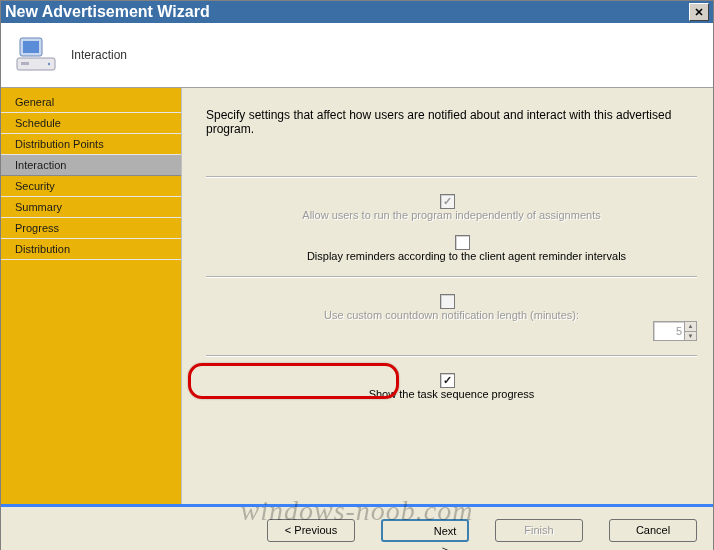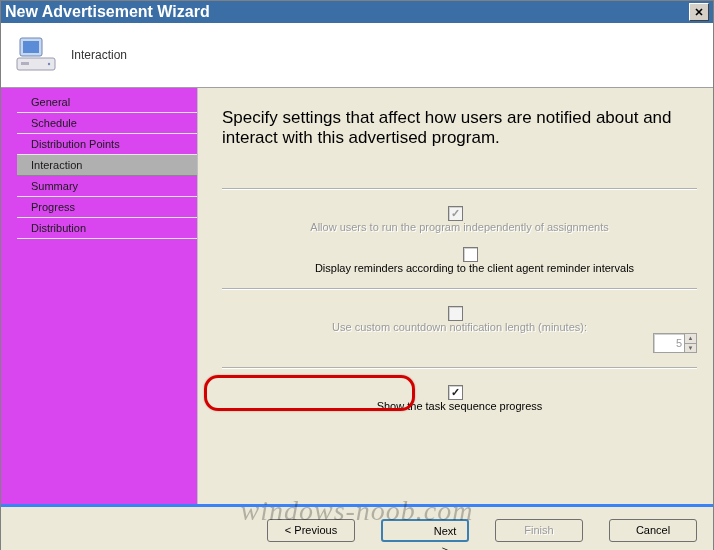--- a/index.html
+++ b/index.html
@@ -3,25 +3,25 @@
 <meta charset="utf-8">
 <style>
   html,body{margin:0;padding:0;font-family:Tahoma,Segoe UI,Arial,sans-serif;font-size:11px;background:#ece9d8;}
   .wizard{width:714px;height:550px;background:#ece9d8;border:1px solid #808080;box-sizing:border-box;position:relative;}
   .titlebar{height:22px;background:linear-gradient(to bottom,#3a6ea5,#3a6ea5);color:#fff;display:flex;align-items:center;padding:0 4px;font-weight:bold;font-size:16px;}
   .titlebar .spacer{flex:1;}
   .titlebar .closebtn{width:18px;height:16px;background:#d4d0c8;border:1px solid #fff;border-right-color:#404040;border-bottom-color:#404040;color:#000;display:flex;align-items:center;justify-content:center;font-family:Arial;font-size:10px;font-weight:bold;cursor:pointer;}
   .header{height:64px;background:#fff;border-bottom:1px solid #a0a0a0;display:flex;align-items:center;padding-left:14px;gap:14px;}
   .header .htitle{font-size:12px;color:#333;}
   .body{display:flex;height:calc(550px - 22px - 64px - 46px - 2px);}
-  .sidebar{width:180px;background:#d946ef;border-right:1px solid #c0c0c0;padding-top:4px;padding-left:16px;}
+  .sidebar{width:180px;background:#eab308;border-right:1px solid #c0c0c0;padding-top:4px;}
   .sidebar .item{padding:4px 10px 4px 14px;font-size:11px;color:#1a1a1a;cursor:pointer;border-bottom:1px solid #e6e6e6;}
   .sidebar .item.selected{background:#b0b0b0;border-bottom:1px solid #888;}
   .content{flex:1;padding:20px 16px 10px 24px;position:relative;}
-  .content .intro{font-size:17px;color:#000;margin-bottom:40px;}
+  .content .intro{font-size:12px;color:#000;margin-bottom:40px;}
   .hl{border:none;border-top:1px solid #b0b0b0;border-bottom:1px solid #fff;margin:0 0 16px 0;}
   .opt-row{display:flex;align-items:center;margin-bottom:14px;position:relative;flex-direction:column;}
   .opt-row.indent{padding-left:30px;}
   .cb{width:13px;height:13px;border:1px solid #7a7a7a;background:#fff;box-shadow:inset 1px 1px 0 #d0d0d0;display:flex;align-items:center;justify-content:center;margin-right:8px;flex:0 0 auto;}
   .cb.checked::after{content:"✓";font-size:11px;line-height:11px;color:#222;font-weight:bold;}
   .cb.checked.disabled::after{color:#9a9a9a;}
   .cb.disabled{background:#f4f4f4;}
   .opt-label{font-size:11px;color:#000;}
   .opt-label.disabled{color:#9a9a9a;text-shadow:1px 1px 0 #fff;}
   .spin{width:42px;height:18px;border:1px solid #a0a0a0;background:#fff;box-shadow:inset 1px 1px 0 #d0d0d0;display:flex;align-items:stretch;margin-left:auto;}
@@ -62,20 +62,21 @@
     <span class="htitle">Interaction</span>
   </div>
 
   <div class="body">
 
     <div class="sidebar" id="sidebar">
         <div class="item">General</div>
         <div class="item">Schedule</div>
         <div class="item">Distribution Points</div>
         <div class="item selected">Interaction</div>
+        <div class="item">Security</div>
         <div class="item">Summary</div>
         <div class="item">Progress</div>
         <div class="item">Distribution</div>
       </div>
 
     <div class="content">
       <div class="intro">Specify settings that affect how users are notified about and interact with this advertised program.</div>
       <hr class="hl">
 
       <div class="opt-row">

